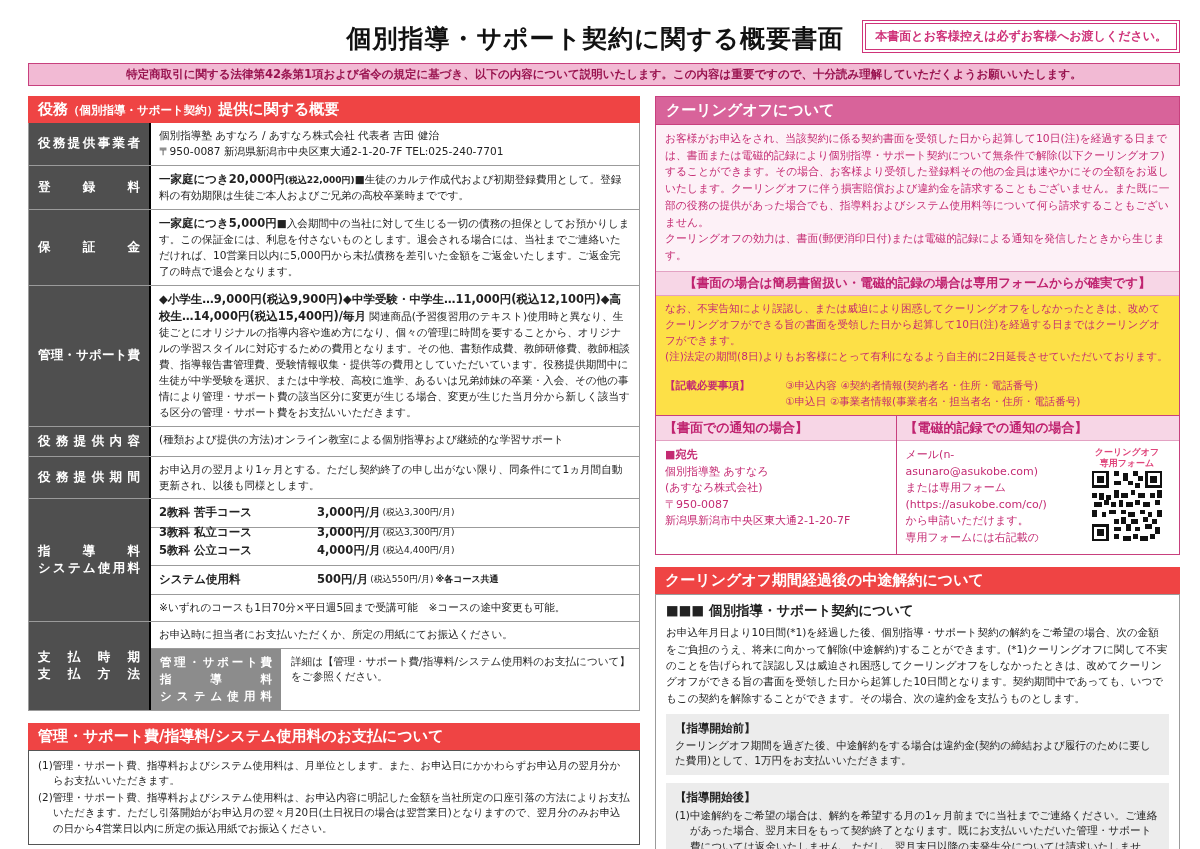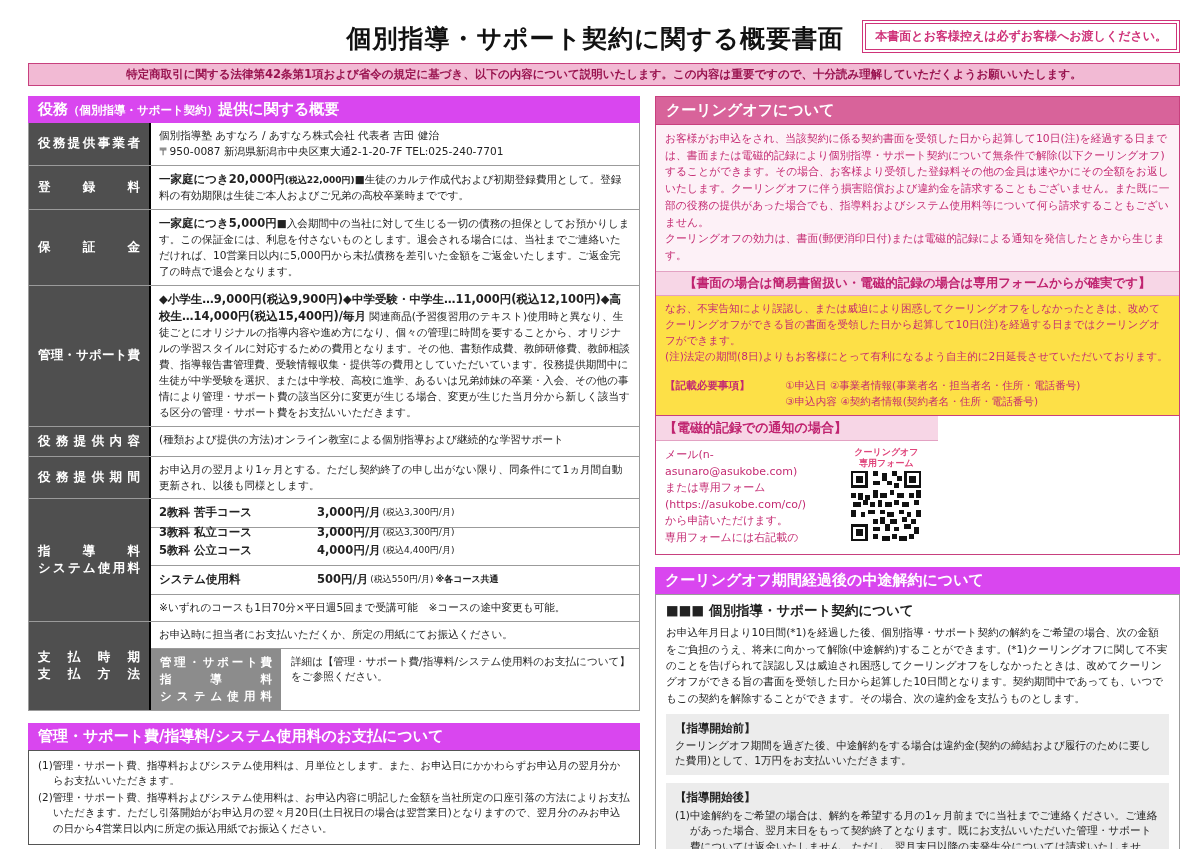--- a/index.html
+++ b/index.html
@@ -14,21 +14,21 @@
   .notice-inner { border:1px solid #cf3379; padding:4px 9px; color:#cf3379; font-weight:bold; font-size:12px; white-space:nowrap; }
 
   .legal-banner { background:#f2bad4; border:1px solid #c8407e; color:#99134f; font-size:11.5px; font-weight:bold; text-align:center; padding:3px 6px; margin-bottom:10px; }
 
   
   .cols { display:flex; gap:15px; }
   .col-l { width:612px; flex:none; }
   .col-r { flex:1; }
 
   
-  .bar-black { background:#d946ef; color:#fff; font-weight:bold; font-size:15px; padding:4px 10px; }
+  .bar-black { background:#ef4444; color:#fff; font-weight:bold; font-size:15px; padding:4px 10px; }
   .bar-black .small { font-size:11.5px; }
 
   
   .ov-table { border:1px solid #9b9b9b; border-top:none; }
   .ov-row { display:flex; border-bottom:1px solid #9b9b9b; }
   .ov-row:last-child { border-bottom:none; }
   .ov-lbl { width:122px; flex:none; background:#4f4f4f; color:#fff; font-weight:bold; font-size:12.5px;
             padding:6px 9px; display:flex; flex-direction:column; justify-content:center; border-right:2px solid #000000; }
   .ov-lbl div { text-align:justify; text-align-last:justify; }
   .ov-cell { flex:1; padding:5px 8px; font-size:10.6px; line-height:1.5; }
@@ -238,26 +238,36 @@
             <div>お客様がお申込をされ、当該契約に係る契約書面を受領した日から起算して10日(注)を経過する日までは、書面または電磁的記録により個別指導・サポート契約について無条件で解除(以下クーリングオフ)することができます。その場合、お客様より受領した登録料その他の金員は速やかにその全額をお返しいたします。クーリングオフに伴う損害賠償および違約金を請求することもございません。また既に一部の役務の提供があった場合でも、指導料およびシステム使用料等について何ら請求することもございません。</div>
             <div>クーリングオフの効力は、書面(郵便消印日付)または電磁的記録による通知を発信したときから生じます。</div>
           </div>
           <div class="co-highlight">【書面の場合は簡易書留扱い・電磁的記録の場合は専用フォームからが確実です】</div>
           <div class="co-notes">
             <div>なお、不実告知により誤認し、または威迫により困惑してクーリングオフをしなかったときは、改めてクーリングオフができる旨の書面を受領した日から起算して10日(注)を経過する日まではクーリングオフができます。</div>
             <div>(注)法定の期間(8日)よりもお客様にとって有利になるよう自主的に2日延長させていただいております。</div>
             <div class="co-req">
               <div class="co-req-lbl">【記載必要事項】</div>
               <div class="co-req-lines">
+                <div>③申込内容 ④契約者情報(契約者名・住所・電話番号)</div>
                 <div>①申込日 ②事業者情報(事業者名・担当者名・住所・電話番号)</div>
-                <div>③申込内容 ④契約者情報(契約者名・住所・電話番号)</div>
               </div>
             </div>
           </div>
           <div class="co-cols">
+            <div class="co-colL">
+              <div class="co-colhdr">【書面での通知の場合】</div>
+              <div class="co-colbody">
+                <div class="b">■宛先</div>
+                <div>個別指導塾 あすなろ</div>
+                <div>(あすなろ株式会社)</div>
+                <div>〒950-0087</div>
+                <div>新潟県新潟市中央区東大通2-1-20-7F</div>
+              </div>
+            </div>
             <div class="co-colR">
               <div class="co-colhdr">【電磁的記録での通知の場合】</div>
               <div class="co-colbody co-elec">
                 <div class="co-elec-text">
                   <div>メール(n-asunaro@asukobe.com)</div>
                   <div>または専用フォーム</div>
                   <div>(https://asukobe.com/co/)</div>
                   <div>から申請いただけます。</div>
                   <div>専用フォームには右記載の</div>
                 </div>

